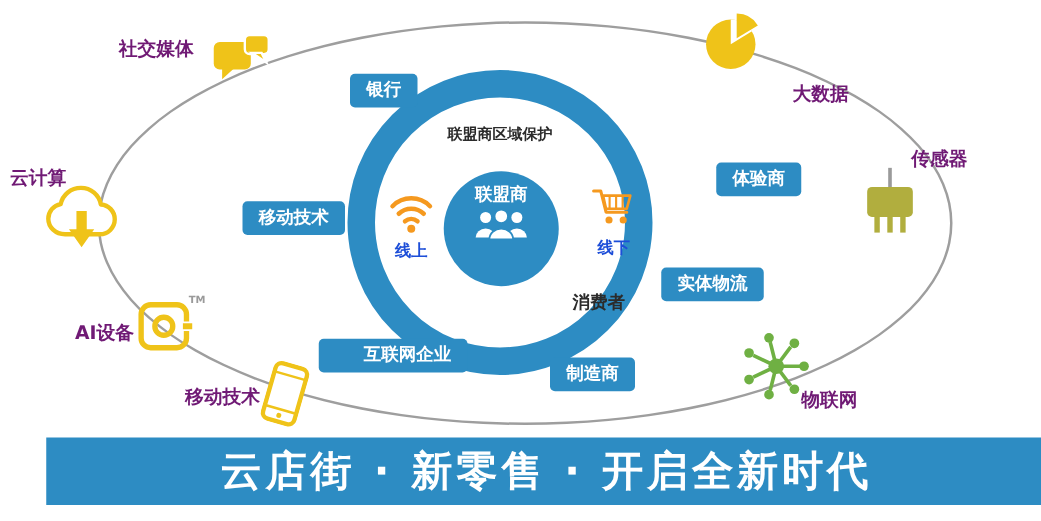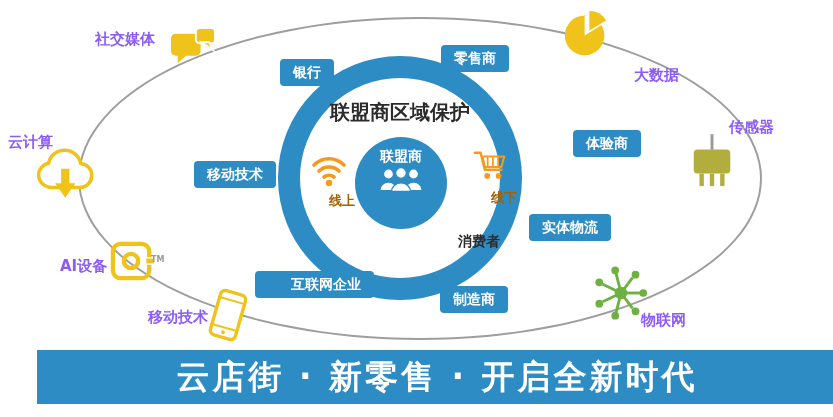--- a/index.html
+++ b/index.html
@@ -13,56 +13,56 @@
     border:2.5px solid #9e9e9e;border-radius:50%;z-index:1;box-sizing:border-box;
   }
   
   .ring{
     position:absolute;left:278px;top:56px;width:244px;height:244px;
     border:22px solid #2d8cc3;border-radius:50%;background:#fff;
     box-sizing:border-box;z-index:2;
   }
   .ring-title{
     position:absolute;left:290px;top:99px;width:220px;text-align:center;
-    font-size:20px;font-weight:bold;color:#2b2b2b;z-index:3;
+    font-size:12px;font-weight:bold;color:#2b2b2b;z-index:3;
   }
   .core{
     position:absolute;left:355px;top:137px;width:92px;height:92px;border-radius:50%;
     background:#2d8cc3;z-index:3;display:flex;flex-direction:column;align-items:center;
     justify-content:flex-start;padding-top:11px;box-sizing:border-box;
   }
   .core-label{color:#fff;font-size:14px;font-weight:bold;line-height:1.2;}
   .consumer{
     position:absolute;left:300px;top:233px;width:200px;text-align:right;
     font-size:14px;font-weight:bold;color:#2b2b2b;z-index:4;
   }
   .channel{position:absolute;width:52px;text-align:center;z-index:4;}
-  .channel .ch-label{font-size:13px;font-weight:bold;color:#a16207;margin-top:1px;text-align:right;}
+  .channel .ch-label{font-size:13px;font-weight:bold;color:#1d4ed8;margin-top:1px;}
   .channel.online{left:303px;top:153px;}
   .channel.offline{left:465px;top:148px;}
   
   .tag{
     position:absolute;background:#2d8cc3;color:#fff;font-size:14px;font-weight:bold;
     padding:5px 13px;border-radius:4px;white-space:nowrap;z-index:5;line-height:1.2;
   }
   .tag-bank{left:280px;top:59px;}
   .tag-retailer{left:441px;top:45px;}
   .tag-experience{left:531px;top:130px;margin-left:42px;}
   .tag-logistics{left:529px;top:214px;}
   .tag-manufacturer{left:440px;top:286px;}
   .tag-internet{left:255px;top:271px;padding-left:36px;}
   .tag-wechat{left:194px;top:161px;}
   
   .node-label{
-    position:absolute;font-size:15px;font-weight:bold;color:#8b5cf6;
+    position:absolute;font-size:15px;font-weight:bold;color:#701a75;
     white-space:nowrap;z-index:3;
   }
   .node-icon{position:absolute;z-index:3;line-height:0;}
   .tm-badge{
-    position:absolute;left:151px;top:235px;font-size:8px;font-weight:bold;color:#9a9a9a;z-index:4;margin-top:20px;
+    position:absolute;left:151px;top:235px;font-size:8px;font-weight:bold;color:#9a9a9a;z-index:4;
   }
   
   .banner{
     position:absolute;left:37px;top:350px;width:800px;height:54px;background:#2d8cc3;
     display:flex;align-items:center;justify-content:center;z-index:6;
   }
   .banner-text{
     color:#fff;font-size:33px;font-weight:bold;letter-spacing:3px;white-space:nowrap;
   }
   .rot-phone{transform:rotate(16deg);}
@@ -116,21 +116,20 @@
         <circle cx="15" cy="29.5" r="3" fill="#f5991f"></circle>
         <circle cx="27" cy="29.5" r="3" fill="#f5991f"></circle>
       </svg>
     </span>
     <div class="ch-label">线下</div>
   </div>
 
   <div class="consumer">消费者</div>
 
   <div class="tag tag-bank">银行</div>
-  <div class="tag tag-retailer">零售商</div>
   <div class="tag tag-experience">体验商</div>
   <div class="tag tag-manufacturer">制造商</div>
   <div class="tag tag-logistics">实体物流</div>
   <div class="tag tag-internet">互联网企业</div>
   <div class="tag tag-wechat">移动技术</div>
 
   <div class="node-label" style="left:95px;top:30px;">社交媒体</div>
   <span class="node-icon" style="left:170px;top:27px;">
     <svg viewBox="0 0 48 46" width="46" height="44">
       <g fill="#efc319">

